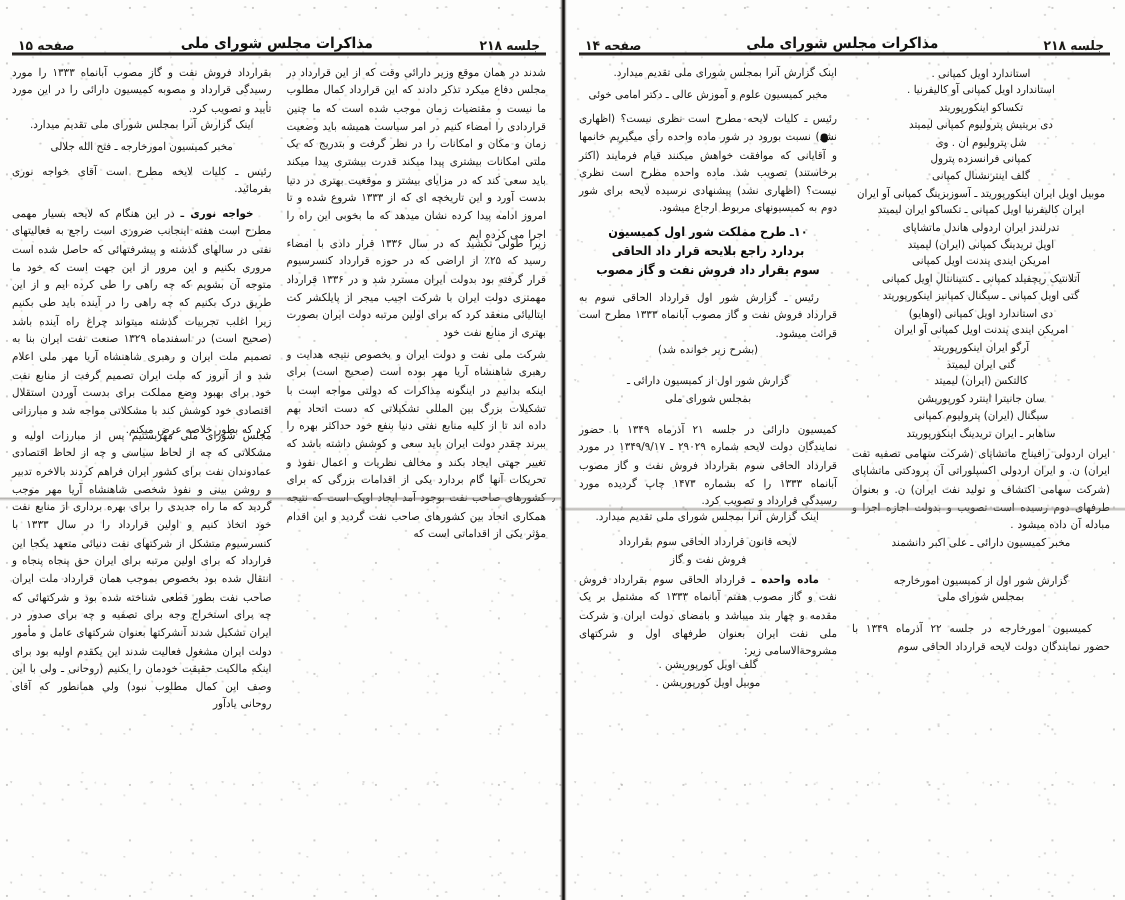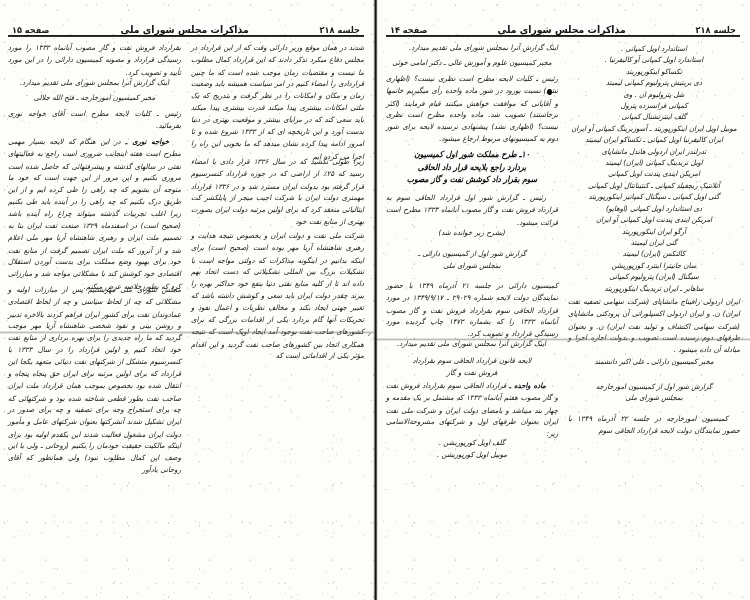--- a/index.html
+++ b/index.html
@@ -130,21 +130,20 @@
     display: flex;
     flex-direction: row;
     gap: 10px;
     margin-top: 7px;
     height: 556px;
   }
   .col {
     flex: 1 1 0;
     min-width: 0;
     position: relative;
-    font-style: italic;
   }
 
   
   .col p {
     margin: 0 0 1px 0;
     font-size: 6.9px;
     line-height: 11.3px;
     color: #16140f;
     text-align: justify;
     text-align-last: right;
@@ -304,21 +303,21 @@
       </div>
 
       <div class="col">
         <p>اینک گزارش آنرا بمجلس شورای ملی تقدیم میدارد.</p>
         <div class="sig">مخبر کمیسیون علوم و آموزش عالی ـ دکتر امامی خوئی</div>
         <p>رئیس ـ کلیات لایحه مطرح است نظری نیست؟ (اظهاری نشد) نسبت بورود در شور ماده واحده رأی میگیریم خانمها و آقایانی که موافقت خواهش میکنند قیام فرمایند (اکثر برخاستند) تصویب شد. ماده واحده مطرح است نظری نیست؟ (اظهاری نشد) پیشنهادی نرسیده لایحه برای شور دوم به کمیسیونهای مربوط ارجاع میشود.</p>
 
         <div class="heading">
           <div>۱۰ـ طرح مملکت شور اول کمیسیون</div>
           <div>بردارد راجع بلایحه قرار داد الحاقی</div>
-          <div>سوم بقرار داد کوشش نفت و گاز مصوب</div>
+          <div>سوم بقرار داد فروش نفت و گاز مصوب</div>
         </div>
 
         <p class="indent">رئیس ـ گزارش شور اول قرارداد الحاقی سوم به قرارداد فروش نفت و گاز مصوب آبانماه ۱۳۳۳ مطرح است قرائت میشود.</p>
         <p class="center">(بشرح زیر خوانده شد)</p>
         <div class="spacer-sm"></div>
         <div class="sig">گزارش شور اول از کمیسیون دارائی ـ</div>
         <div class="sig" style="margin-top:-4px;">بمجلس شورای ملی</div>
         <div class="spacer-sm"></div>
         <p>کمیسیون دارائی در جلسه ۲۱ آذرماه ۱۳۴۹ با حضور نمایندگان دولت لایحه شماره ۲۹۰۲۹ ـ ۱۳۴۹/۹/۱۷ در مورد قرارداد الحاقی سوم بقرارداد فروش نفت و گاز مصوب آبانماه ۱۳۳۳ را که بشماره ۱۴۷۳ چاپ گردیده مورد رسیدگی قرارداد و تصویب کرد.</p>
         <p class="indent">اینک گزارش آنرا بمجلس شورای ملی تقدیم میدارد.</p>

